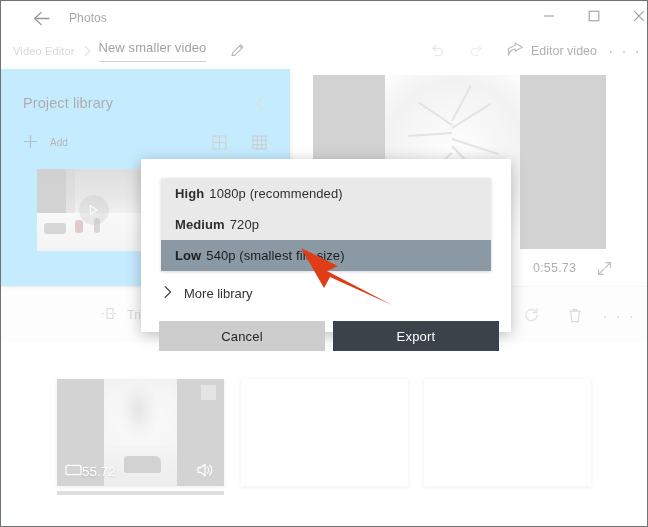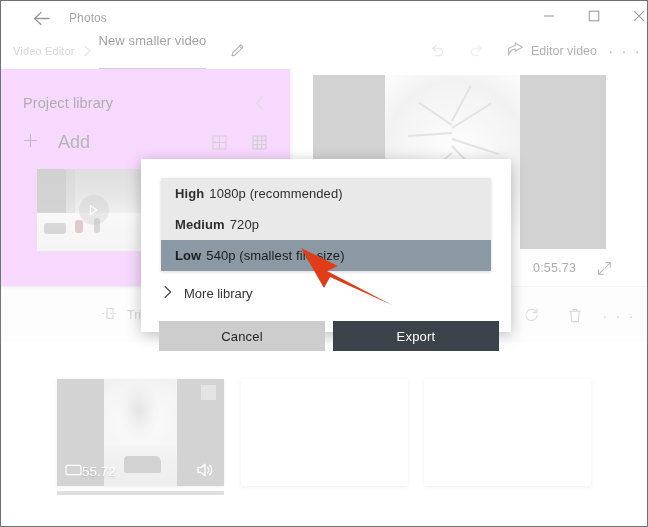--- a/index.html
+++ b/index.html
@@ -75,21 +75,21 @@
   .crumb-sep {
     margin: 0 7px 0 8px;
     color: #bdbdbd;
     display: flex;
     align-items: center;
   }
   .crumb-current {
     font-size: 13px;
     color: #2c2c2c;
     border-bottom: 1px solid #9b9b9b;
-    padding-bottom: 20px;
+    padding-bottom: 6px;
     letter-spacing: .1px;
   }
   .edit-pencil {
     margin-left: 18px;
     display: flex; align-items: center; justify-content: center;
     width: 26px; height: 26px;
     color: #5c5c5c;
   }
   .hdr-right {
     position: absolute;
@@ -126,21 +126,21 @@
     width: 100%;
     bottom: 0;
   }
 
   
   .library {
     position: absolute;
     left: 0; top: 0;
     width: 289px;
     height: 217px;
-    background: #f0abfc;
+    background: #7dd3fc;
     box-shadow: 1px 1px 4px rgba(0,0,0,.13);
     z-index: 2;
   }
   .lib-header {
     display: flex;
     align-items: center;
     justify-content: space-between;
     padding: 22px 18px 0 22px;
   }
   .lib-title {
@@ -153,23 +153,23 @@
     display: flex; align-items: center; justify-content: center;
     width: 24px; height: 24px;
   }
   .lib-tools {
     display: flex;
     align-items: center;
     justify-content: space-between;
     padding: 14px 18px 0 22px;
   }
   .add-btn {
-    display: flex; align-items: center; gap: 20px;
+    display: flex; align-items: center; gap: 12px;
     color: #5a5a5a;
-    font-size: 18px;
+    font-size: 10px;
   }
   .view-toggles {
     display: flex;
     align-items: center;
     gap: 14px;
   }
   .vt {
     width: 26px; height: 26px;
     display: flex; align-items: center; justify-content: center;
     color: #9a9a9a;

